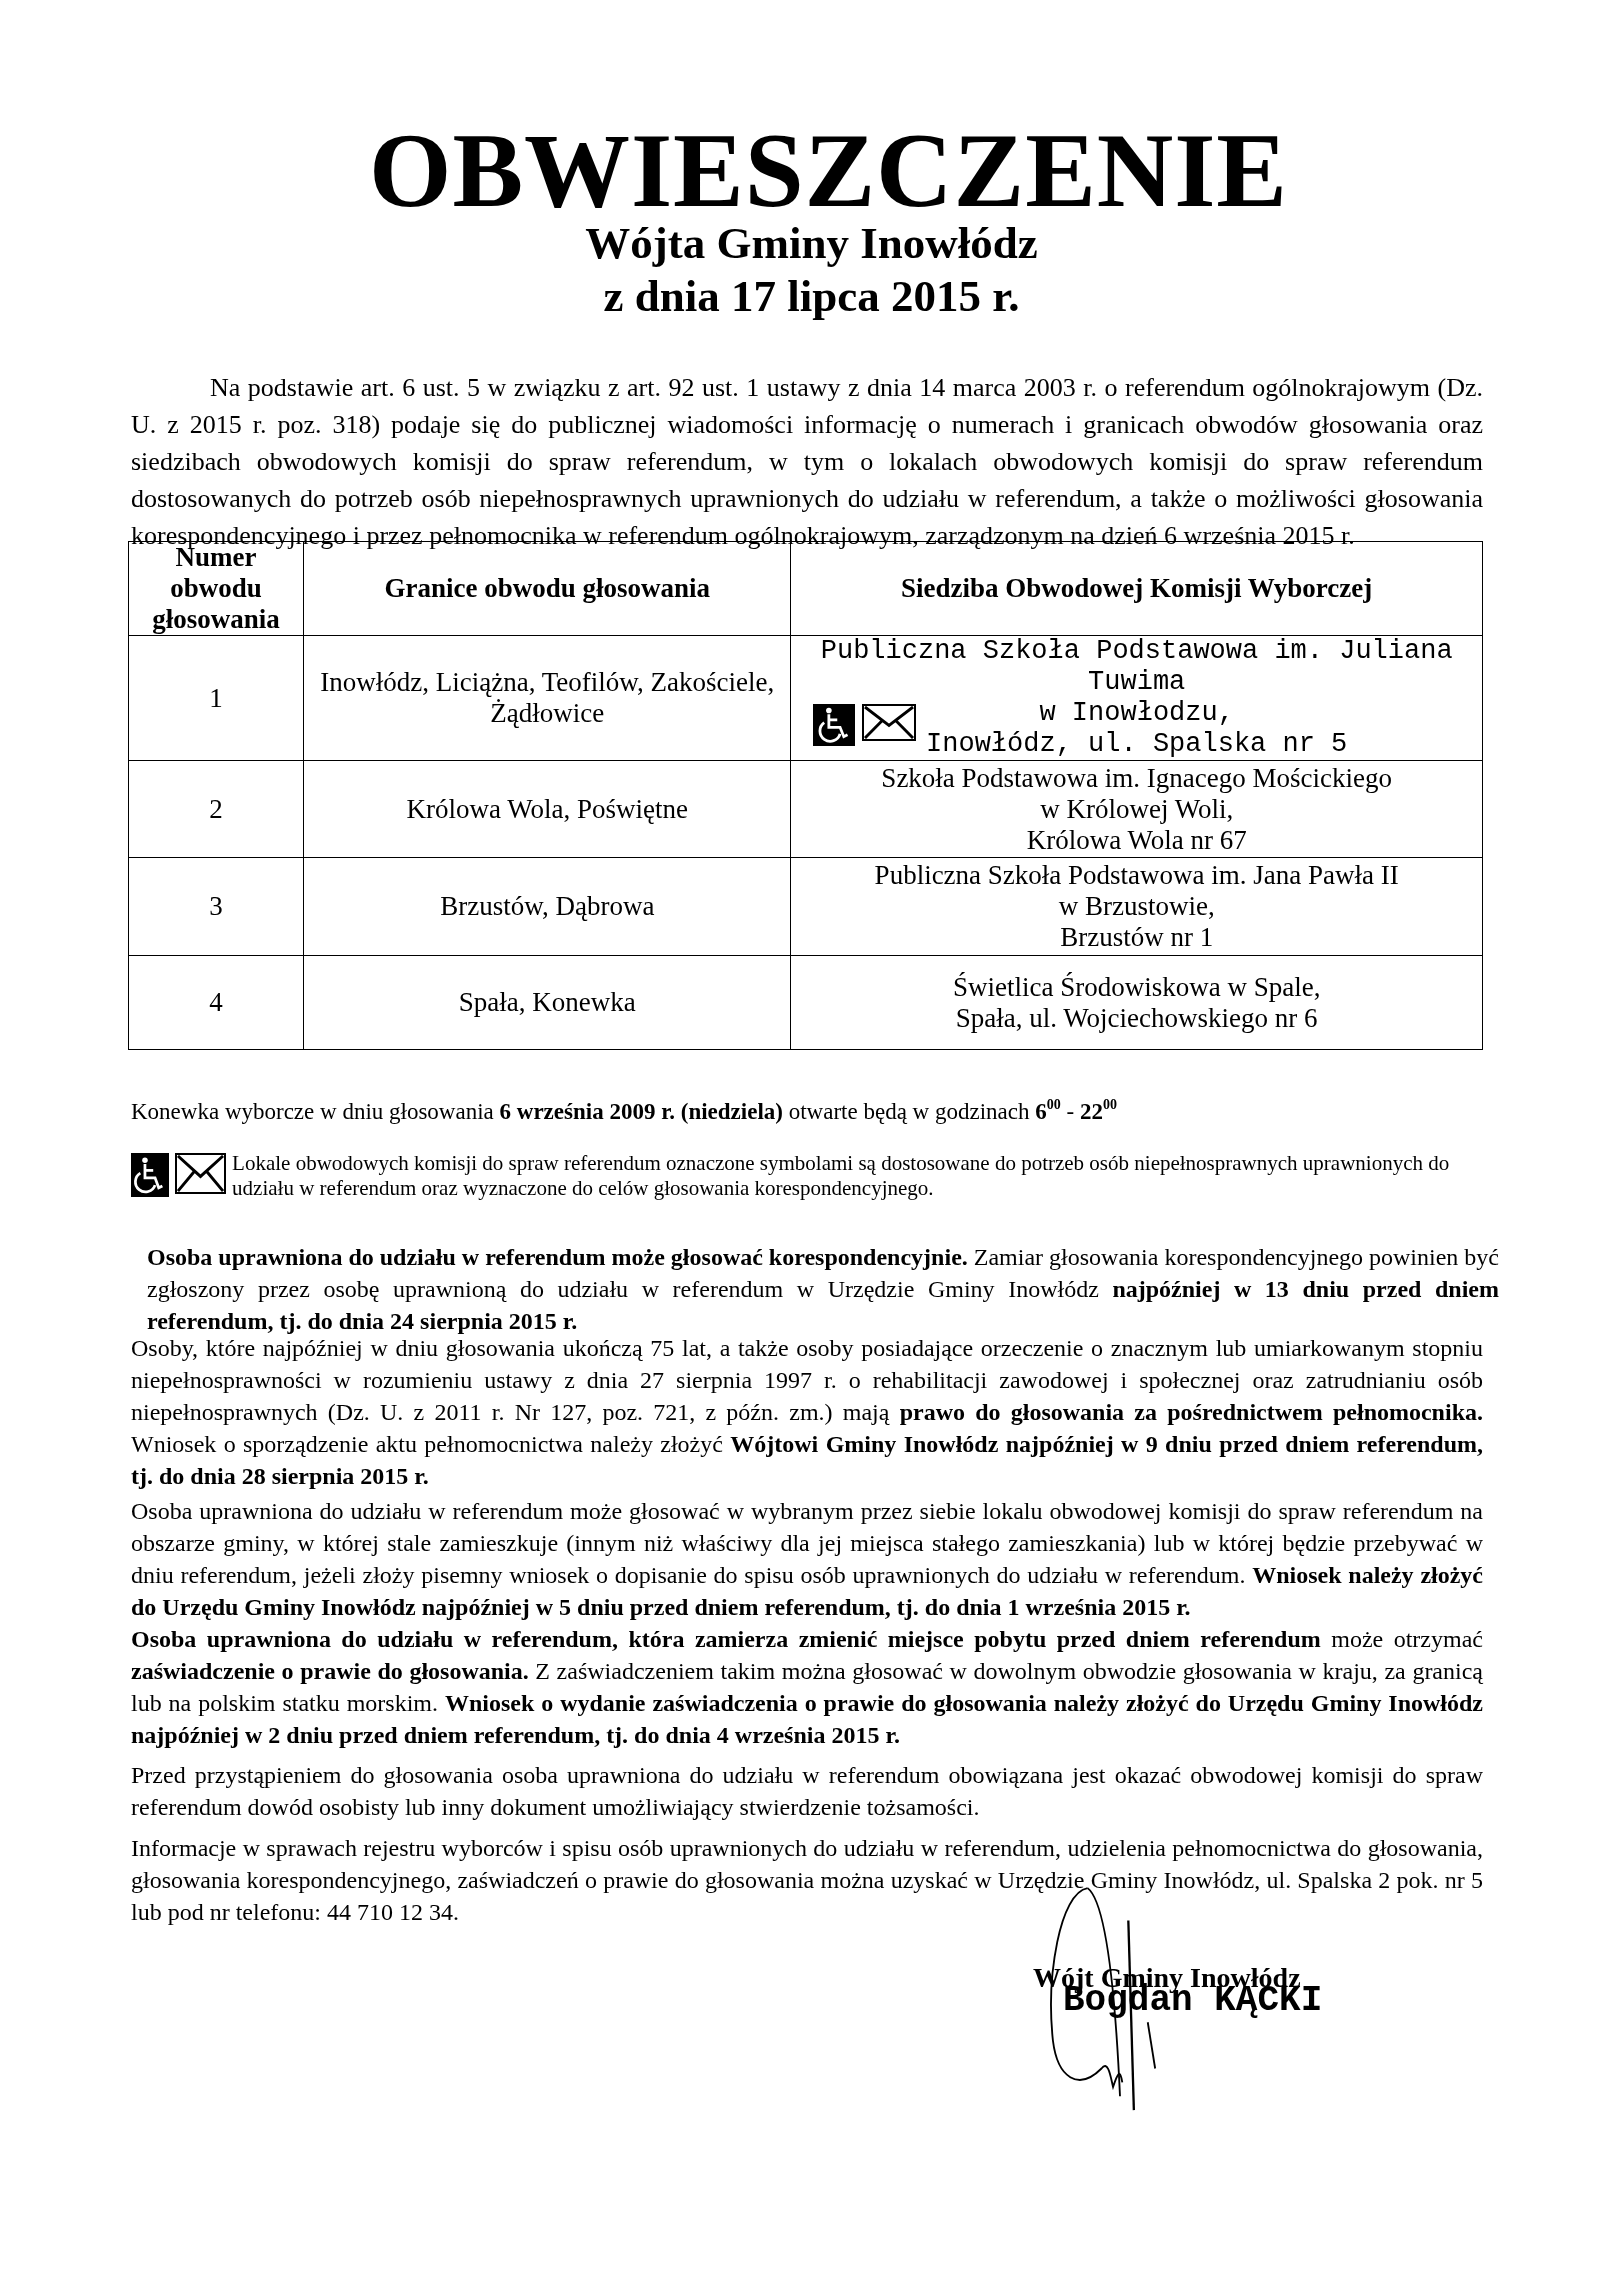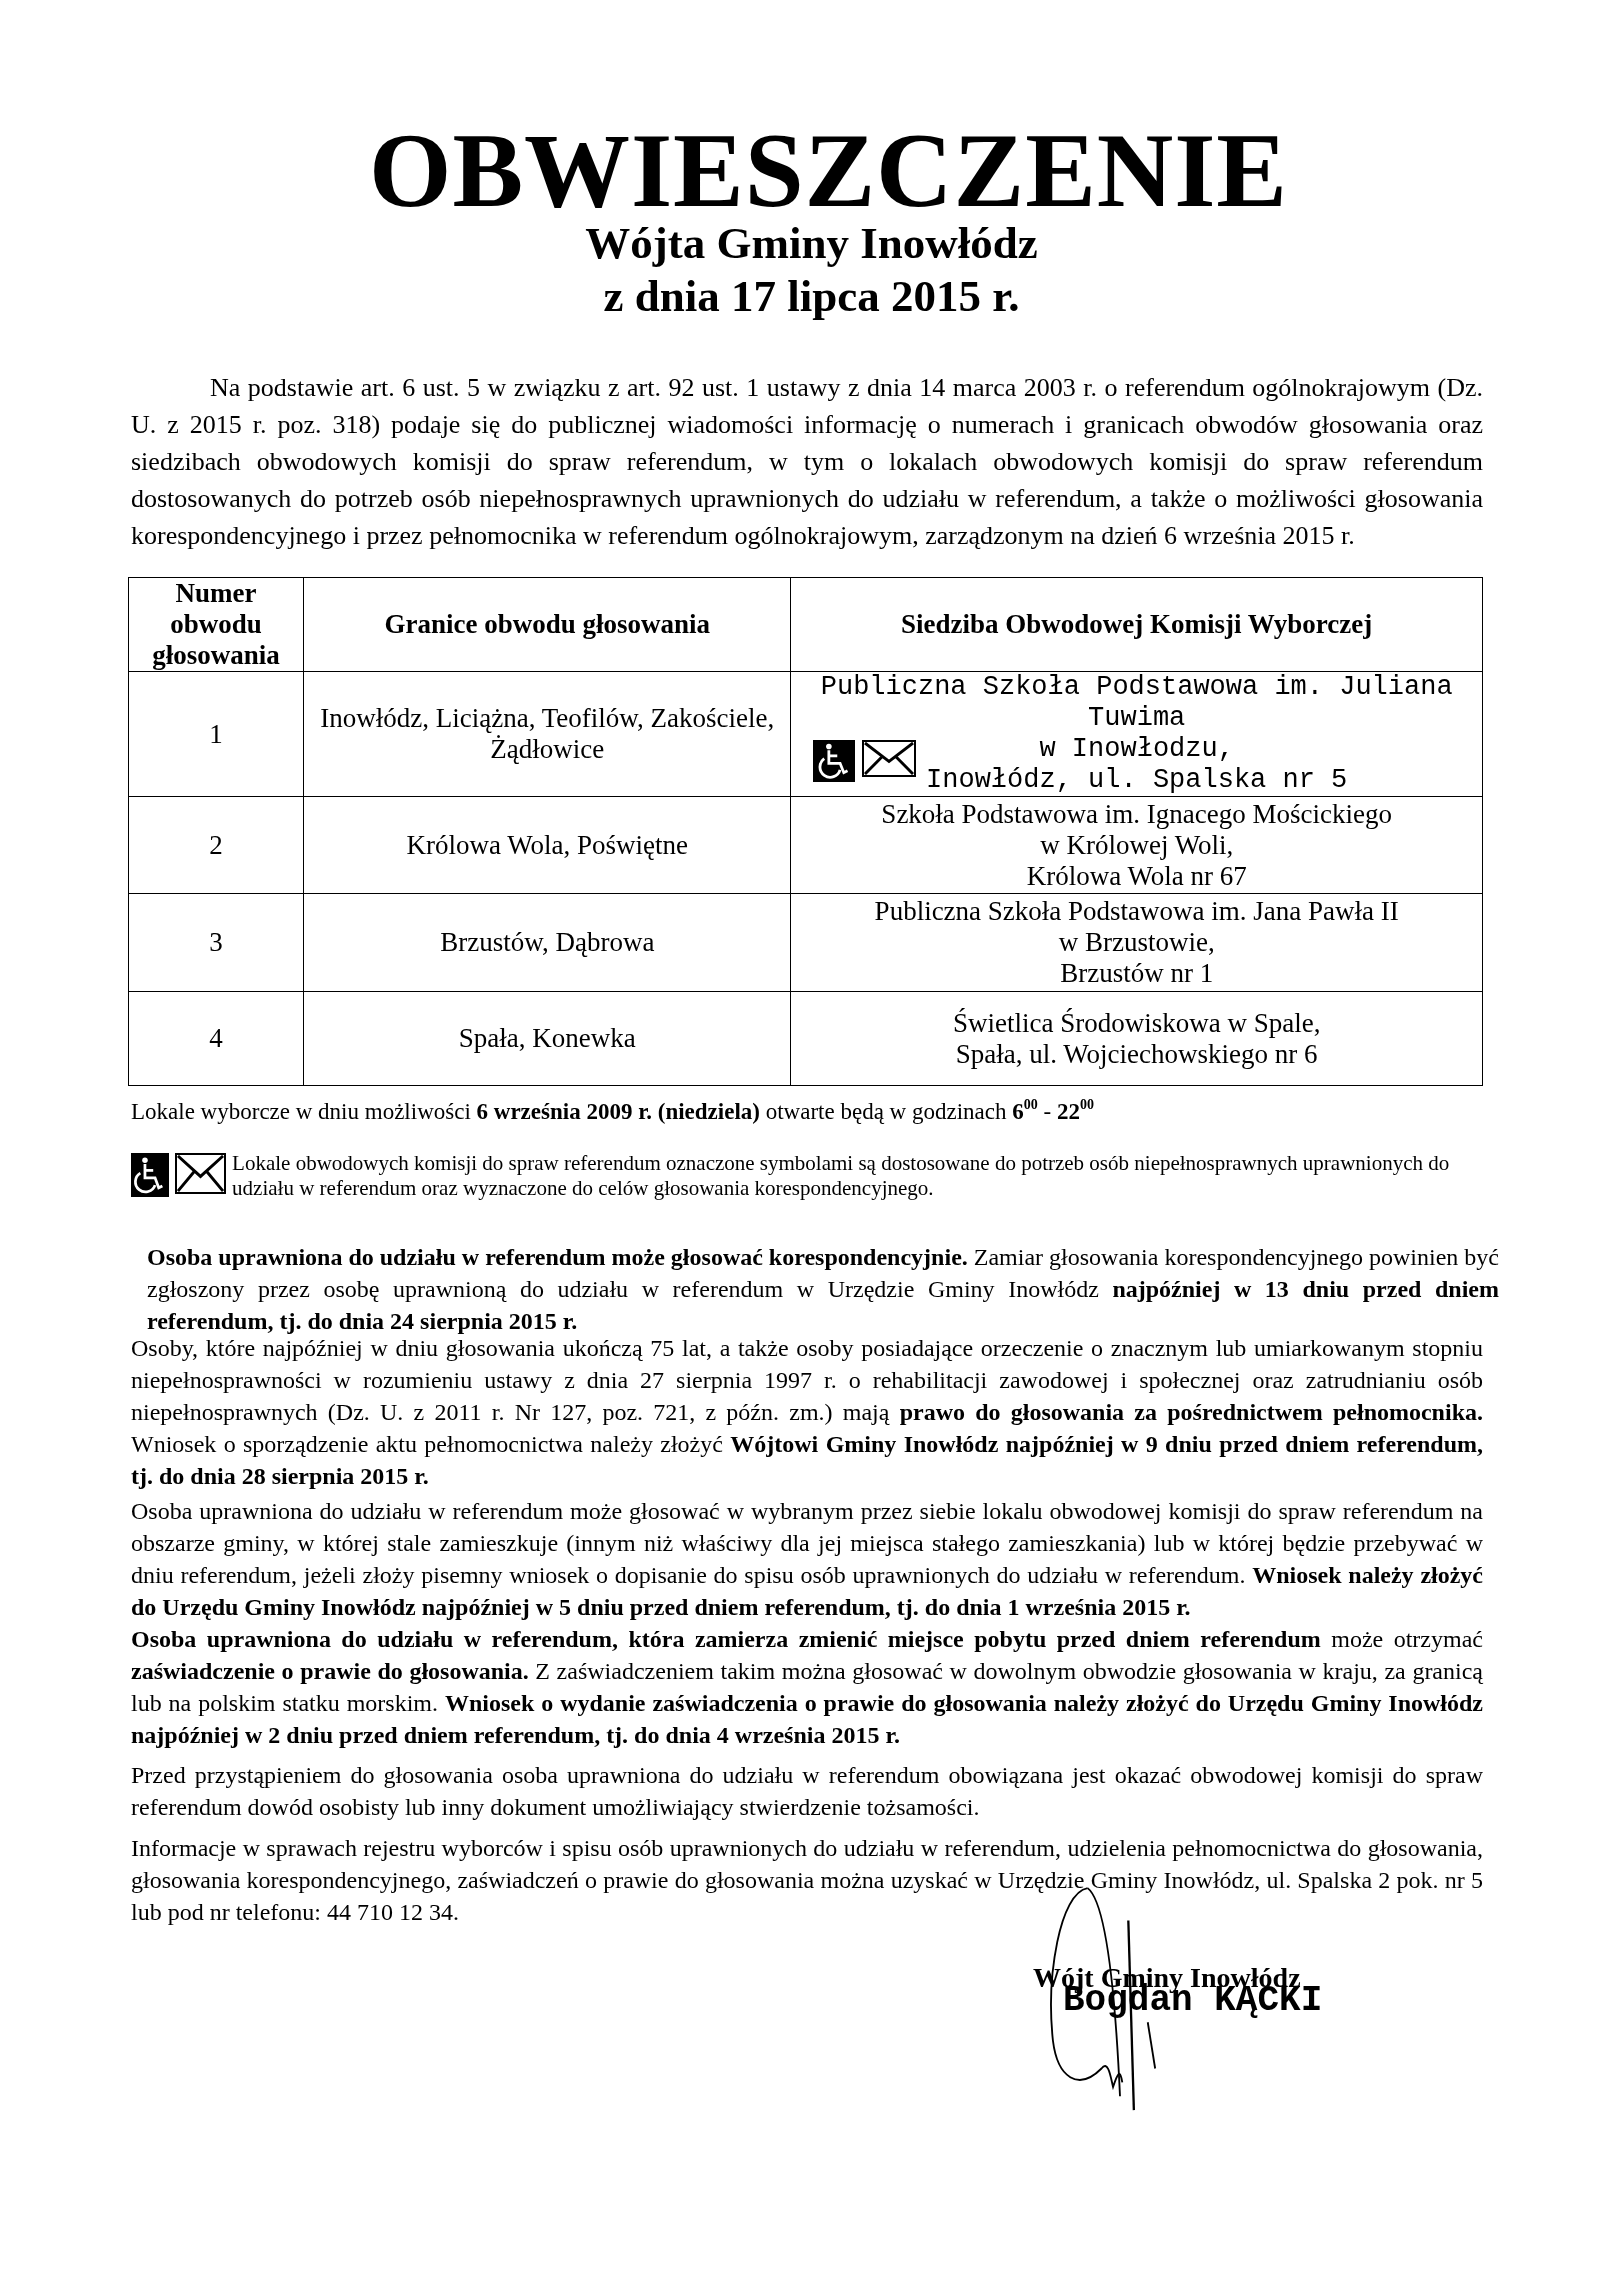--- a/index.html
+++ b/index.html
@@ -17,21 +17,21 @@
     font-size: 45px; line-height: 1;
   }
   .sub1 { top: 221px; }
   .sub2 { top: 274px; }
   .para {
     left: 131px; width: 1352px; font-size: 26px; line-height: 37px;
     text-align: justify; text-align-last: left;
   }
   .intro { top: 369px; text-indent: 79px; }
   table.grid {
-    position: absolute; left: 128px; top: 577px; width: 1355px;
+    position: absolute; left: 128px; top: 541px; width: 1355px;
     border-collapse: collapse; font-size: 27px; line-height: 31px;
   }
   table.grid td, table.grid th {
     border: 1.4px solid #000; text-align: center; vertical-align: middle; padding: 0 4.6px;
   }
   table.grid th { font-weight: bold; height: 93px; }
   .col1 { width: 165px; }
   .col2 { width: 477px; }
   .row1 td { height: 121px; }
   .row2 td { height: 96px; }
@@ -130,21 +130,21 @@
       <td>Spała, Konewka</td>
       <td>
         <div>Świetlica Środowiskowa w Spale,</div>
         <div>Spała, ul. Wojciechowskiego nr 6</div>
       </td>
     </tr>
   </tbody>
 </table>
 
 <div class="abs hours">
-  <span>Lokale wyborcze w dniu możliwości </span><b>6 września 2009 r. (niedziela)</b><span> otwarte będą w godzinach </span><b><span>6</span><sup>00</sup></b><span> - </span><b><span>22</span><sup>00</sup></b>
+  <span>Konewka wyborcze w dniu głosowania </span><b>6 września 2009 r. (niedziela)</b><span> otwarte będą w godzinach </span><b><span>6</span><sup>00</sup></b><span> - </span><b><span>22</span><sup>00</sup></b>
 </div>
 
 <div class="abs legend">
   <div class="legend-icons">
     <span class="icon-wheel">
       <svg viewBox="0 0 82 96">
           <circle cx="30" cy="16" r="6" fill="#fff"></circle>
           <path d="M30 24 L30 54 L52 54 L60 76 L68 72" stroke="#fff" stroke-width="6" fill="none"></path>
           <path d="M30 38 L48 38" stroke="#fff" stroke-width="6"></path>
           <path d="M20 44 A22 22 0 1 0 52 70" stroke="#fff" stroke-width="6" fill="none"></path>

